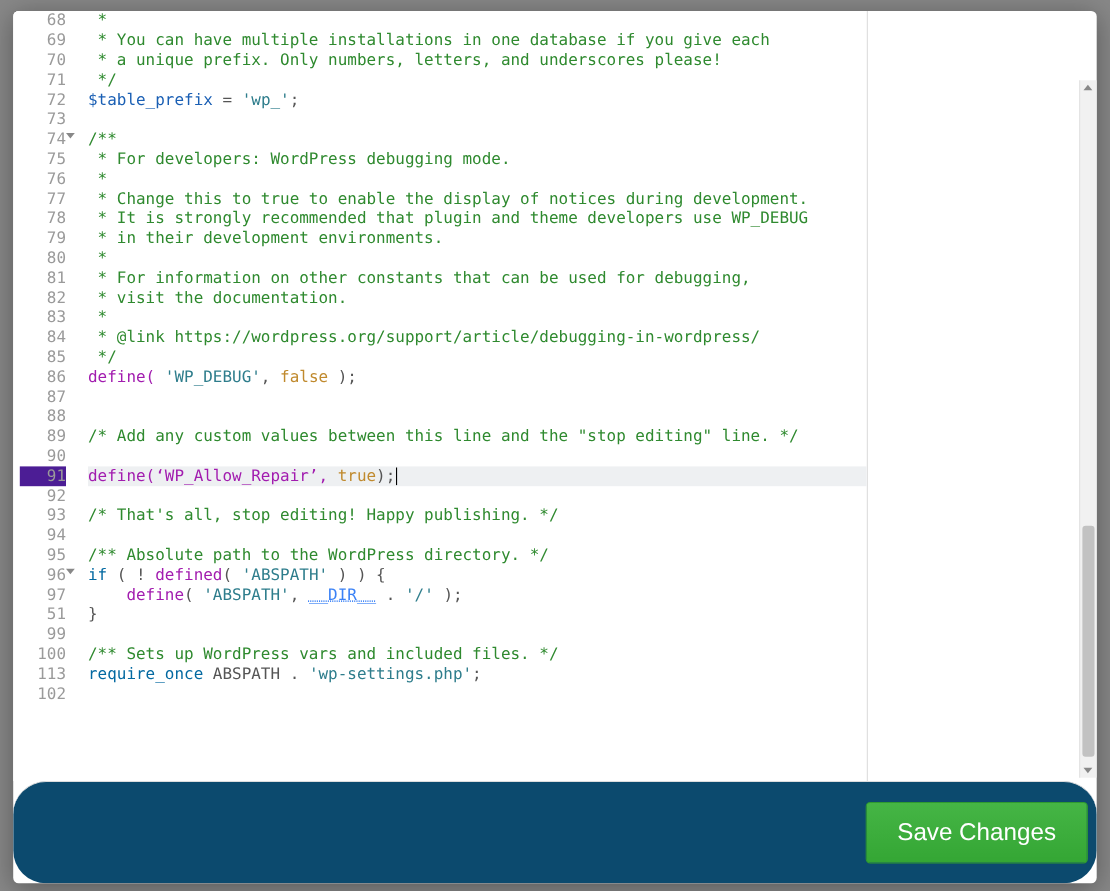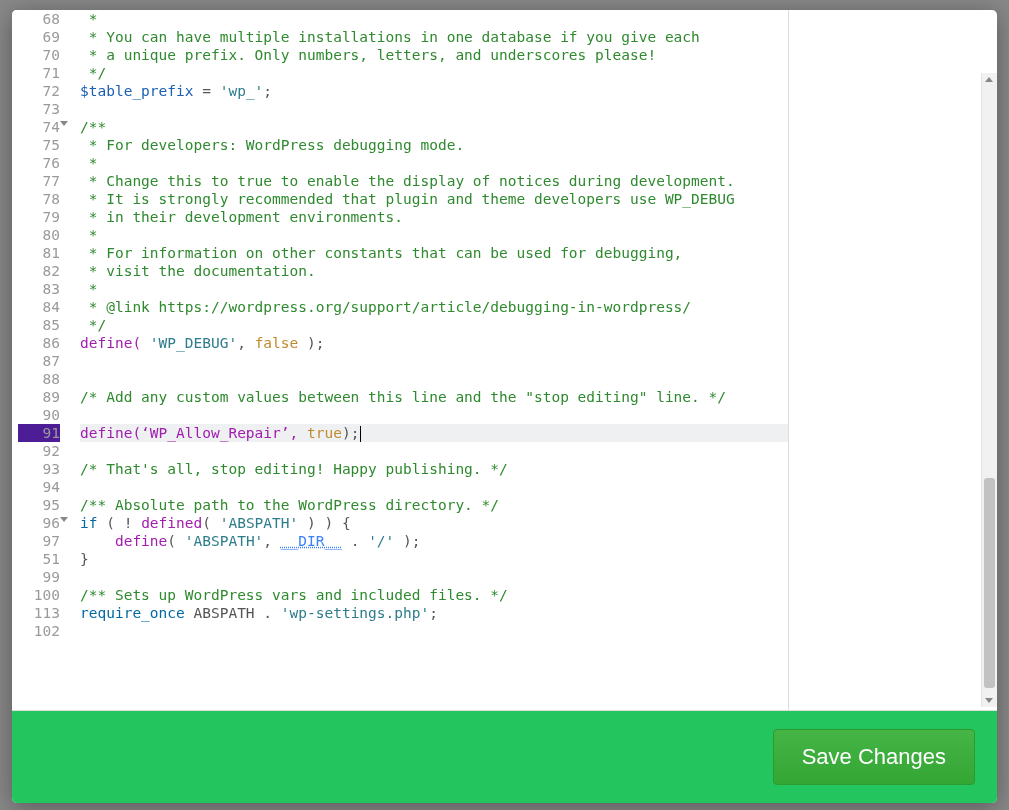--- a/index.html
+++ b/index.html
@@ -140,24 +140,25 @@
     left: 3px;
     width: 0; height: 0;
     border-left: 4px solid transparent;
     border-right: 4px solid transparent;
   }
   .right-scroll .arrow.up { top: 4px; border-bottom: 5px solid #888; }
   .right-scroll .arrow.down { bottom: 4px; border-top: 5px solid #888; }
 
   .footer {
     border-top: 1px solid #ddd;
-    padding: 18px 22px;
-    background: #22c55e;
+    padding: 18px 8px;
+    background: #0c4a6e;
     display: flex;
     justify-content: flex-end;
+    border-radius: 30px;
   }
   .save-btn {
     background: #3aab3a;
     background: linear-gradient(#45b545, #34a634);
     color: #fff;
     border: 1px solid #2f9a2f;
     border-radius: 4px;
     font-size: 22px;
     padding: 14px 28px;
     cursor: pointer;

